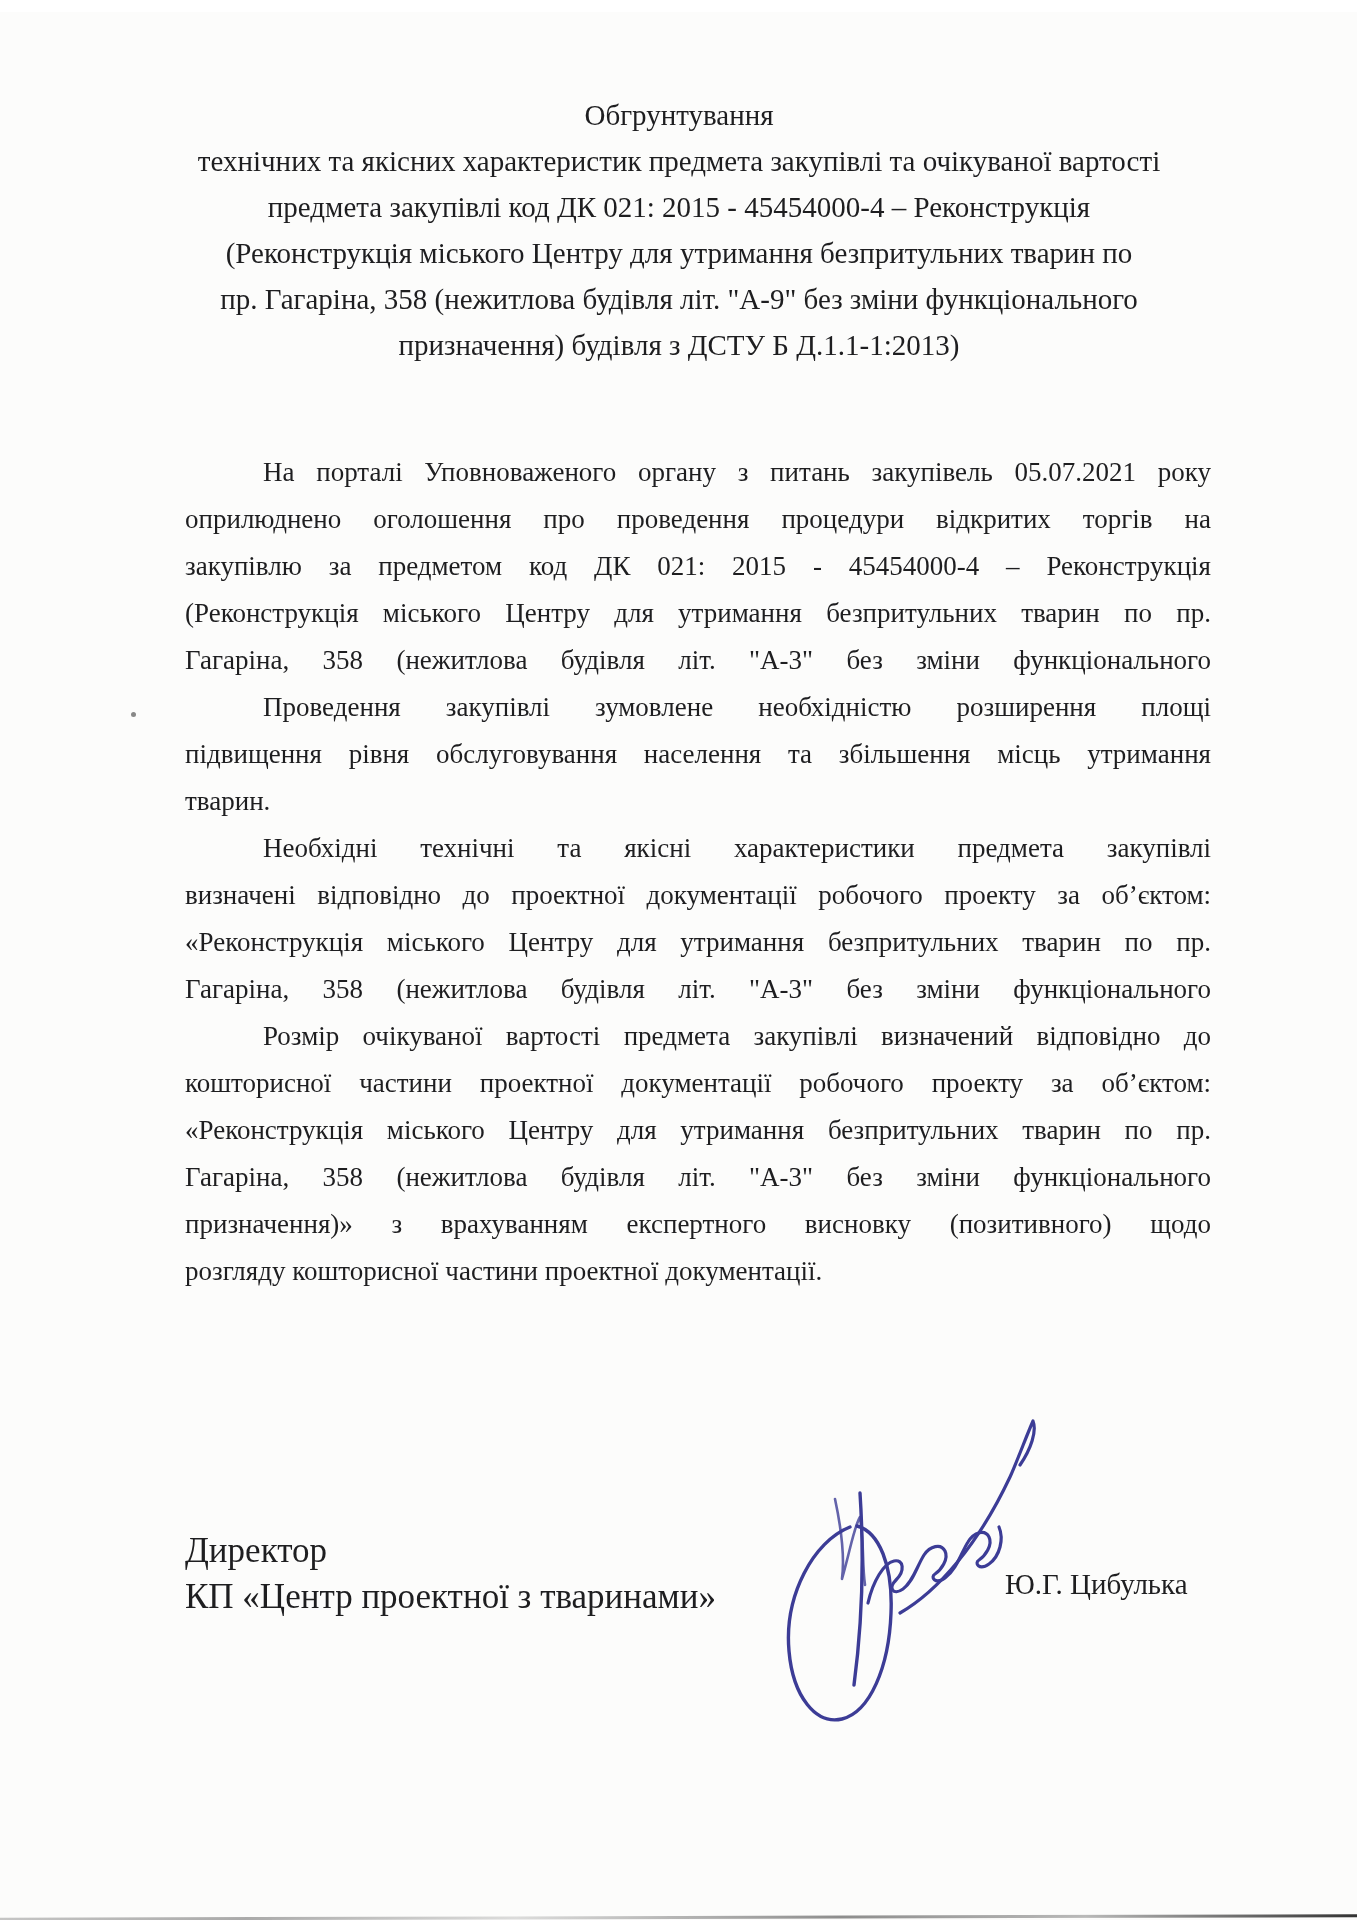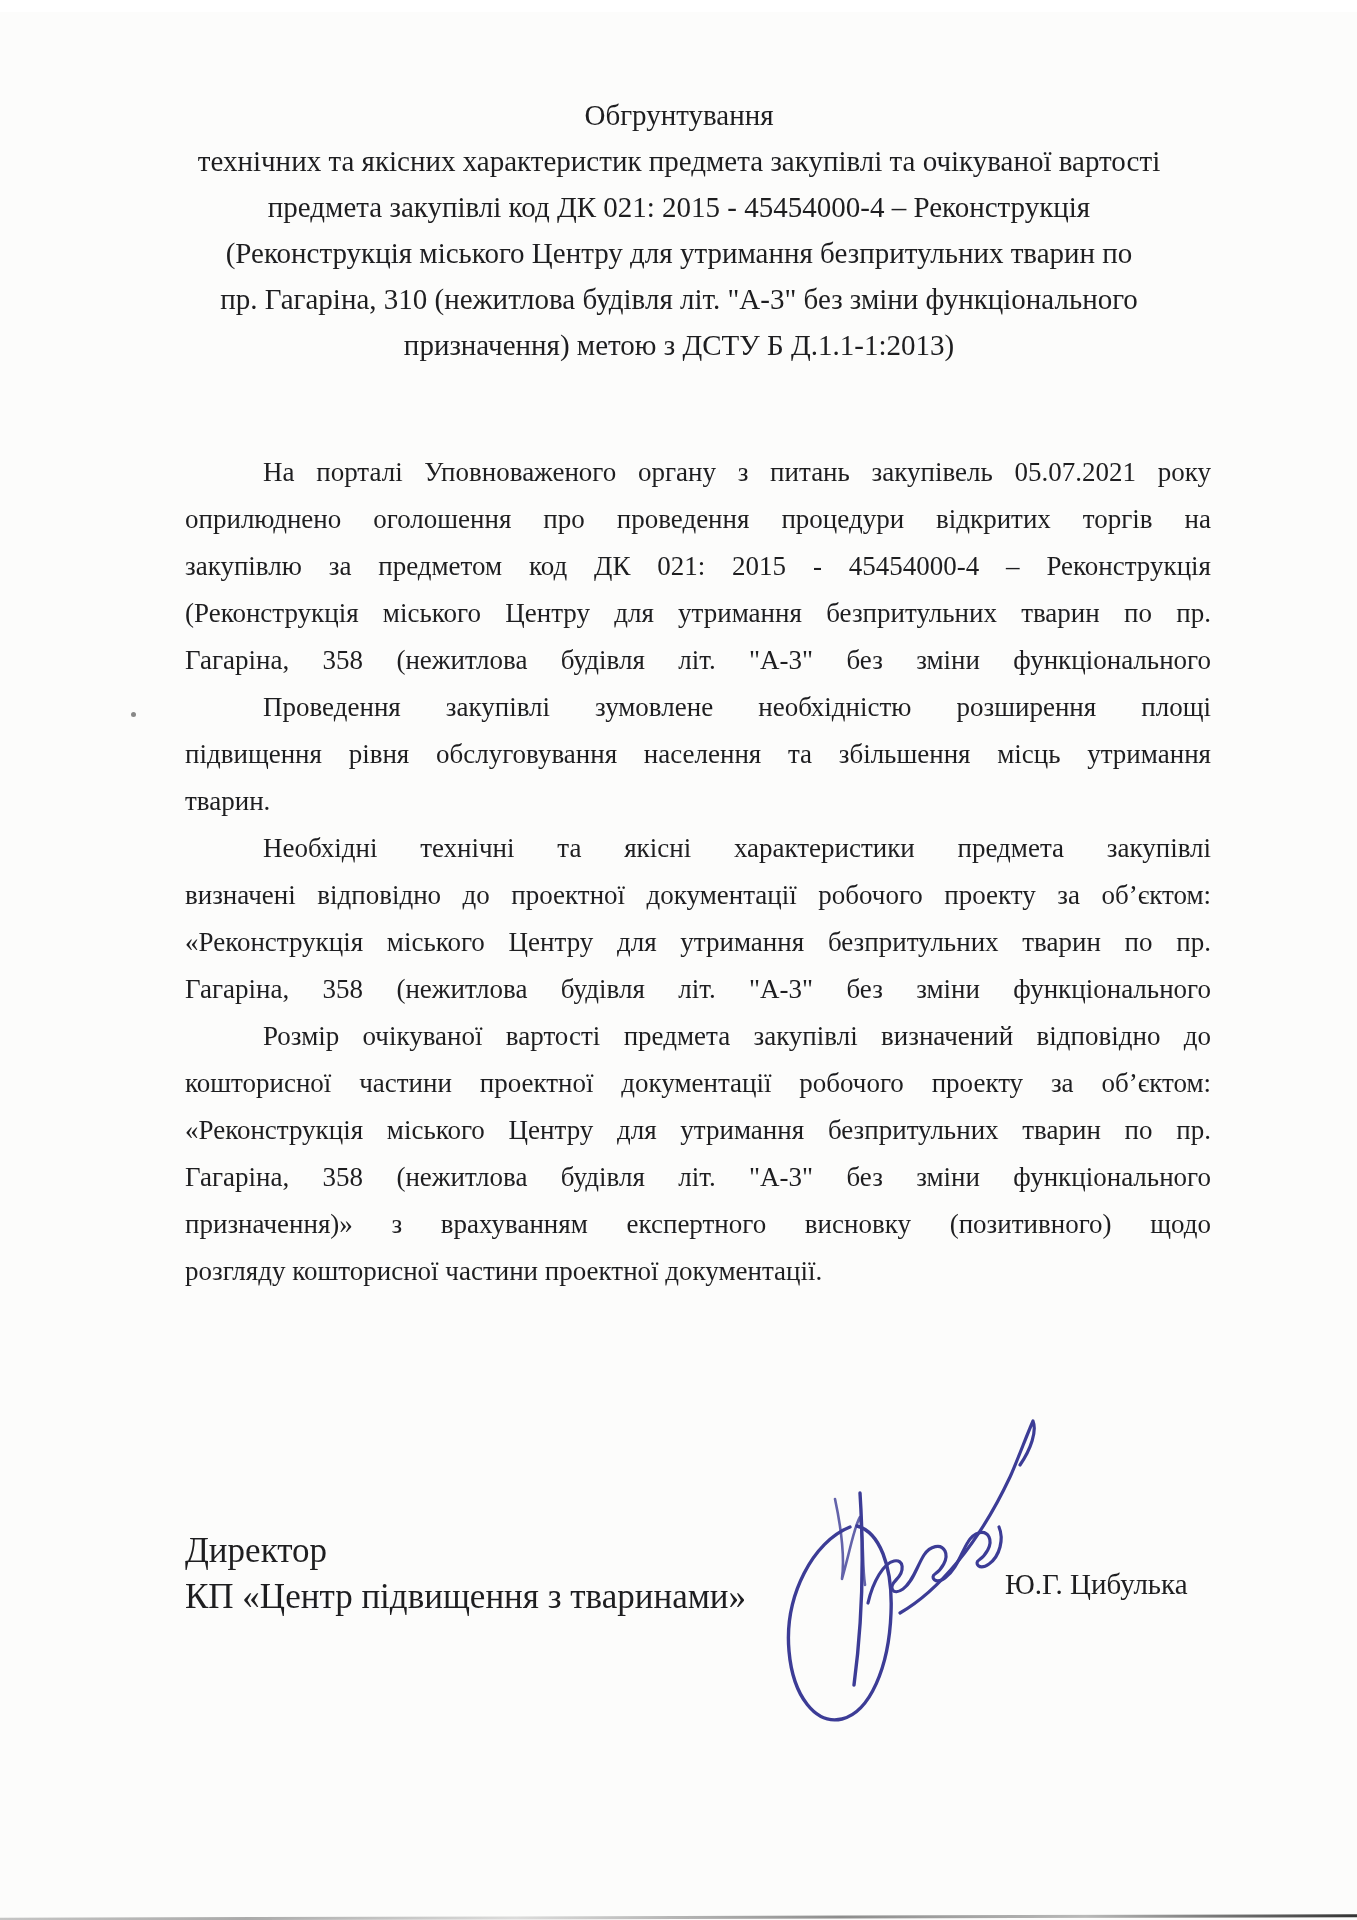--- a/index.html
+++ b/index.html
@@ -98,22 +98,22 @@
 </head>
 <body>
 
 <div class="page">
 
   <div class="title-block">
     <div class="t-line">Обгрунтування</div>
     <div class="t-line">технічних та якісних характеристик предмета закупівлі та очікуваної вартості</div>
     <div class="t-line">предмета закупівлі код ДК 021: 2015 - 45454000-4 – Реконструкція</div>
     <div class="t-line">(Реконструкція міського Центру для утримання безпритульних тварин  по</div>
-    <div class="t-line">пр. Гагаріна, 310 (нежитлова будівля літ. "А-3" без зміни функціонального</div>
-    <div class="t-line">призначення) метою з ДСТУ Б Д.1.1-1:2013)</div>
+    <div class="t-line">пр. Гагаріна, 358 (нежитлова будівля літ. "А-9" без зміни функціонального</div>
+    <div class="t-line">призначення) будівля з ДСТУ Б Д.1.1-1:2013)</div>
   </div>
 
   <div class="body-block">
 
     <div class="para">
       <div class="line first">На порталі Уповноваженого органу з питань закупівель 05.07.2021 року</div>
       <div class="line">оприлюднено оголошення про проведення процедури відкритих торгів на</div>
       <div class="line">закупівлю за предметом код ДК 021: 2015 - 45454000-4 – Реконструкція</div>
       <div class="line">(Реконструкція міського Центру для утримання безпритульних тварин по пр.</div>
       <div class="line">Гагаріна, 358 (нежитлова будівля літ. "А-3" без зміни функціонального</div>
@@ -138,21 +138,21 @@
       <div class="line">«Реконструкція міського Центру для утримання безпритульних тварин по пр.</div>
       <div class="line">Гагаріна, 358 (нежитлова будівля літ. "А-3" без зміни функціонального</div>
       <div class="line">призначення)» з врахуванням експертного висновку (позитивного) щодо</div>
       <div class="line last">розгляду кошторисної частини проектної документації.</div>
     </div>
 
   </div>
 
   <div class="sig-role">
     <div>Директор</div>
-    <div>КП «Центр підвищення з тваринами»</div>
+    <div>КП «Центр проектної з тваринами»</div>
   </div>
 
   <div class="sig-name">Ю.Г. Цибулька</div>
 
   <svg class="signature-svg" viewBox="0 0 300 332" xmlns="http://www.w3.org/2000/svg" aria-hidden="true">
 
     <path stroke-width="3.4" d="M 98 122
              C 62 136, 32 190, 37 246
              C 41 292, 64 320, 90 314
              C 118 307, 137 262, 139 208

